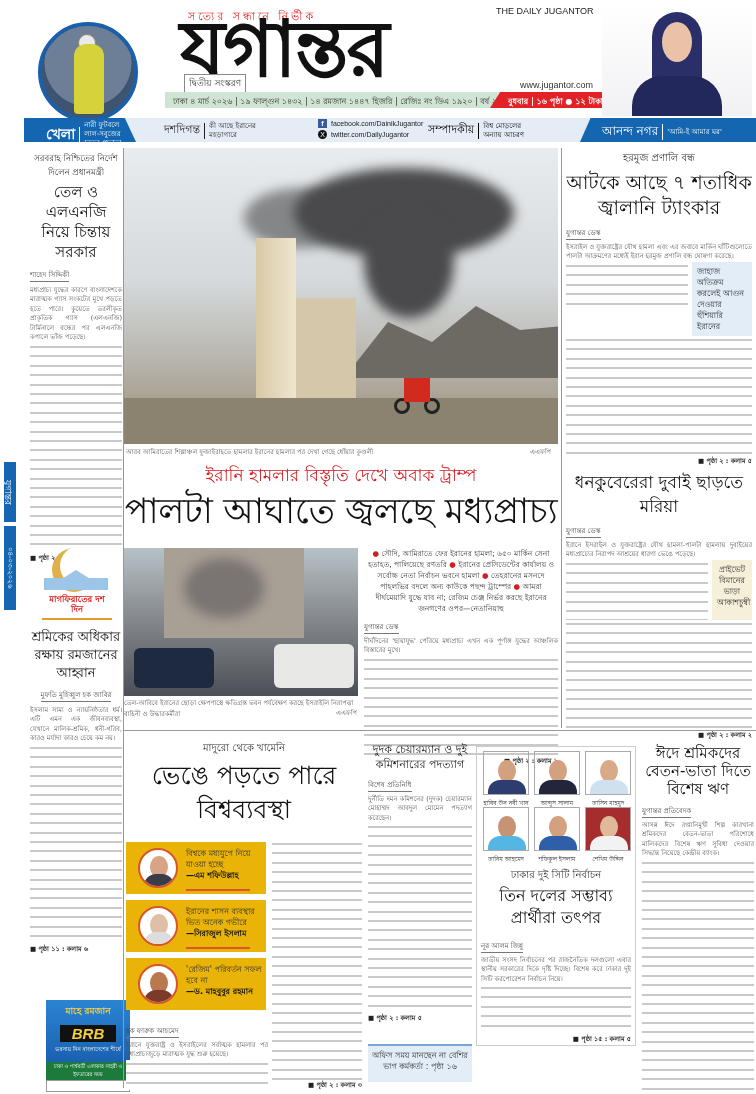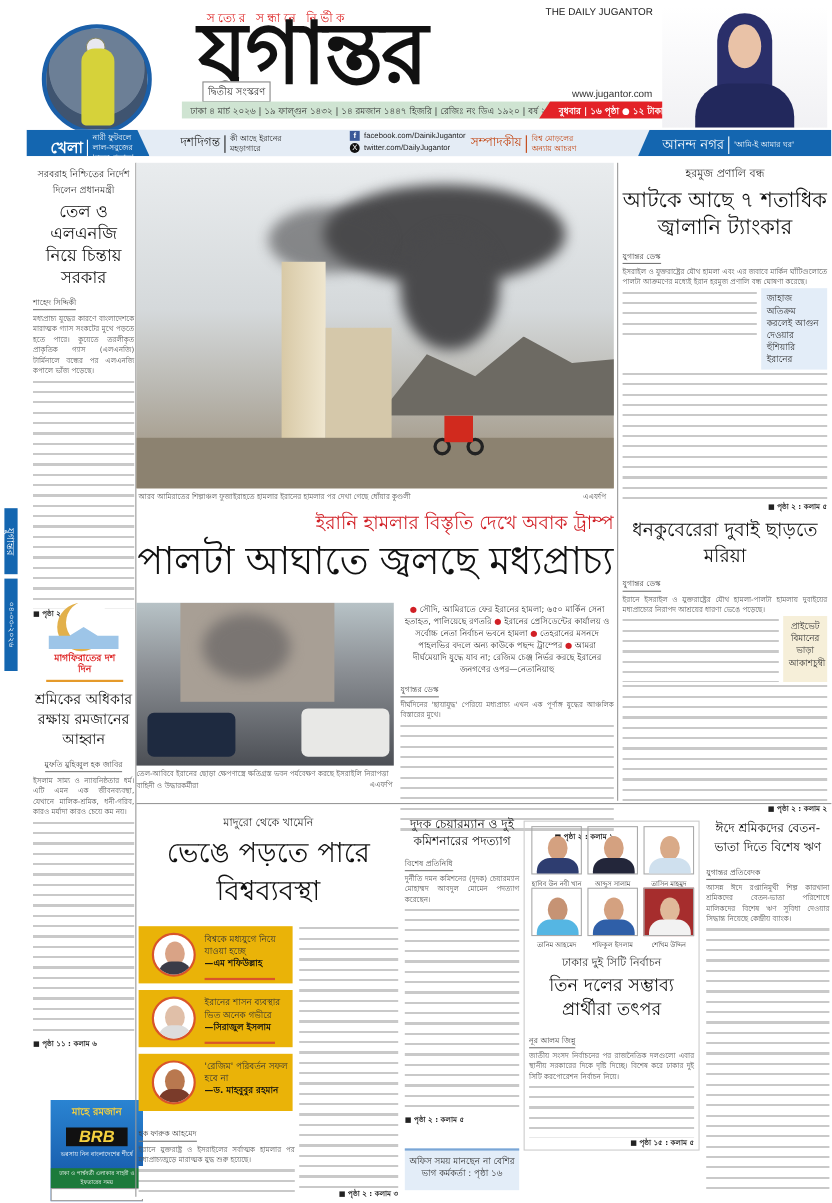--- a/index.html
+++ b/index.html
@@ -101,21 +101,21 @@
 <div class="abs" style="left:318px; top:119px;">
   <div class="strip-item">
     <span class="fb-icon">f</span>
     <span class="strip-small" style="font-family:'Liberation Sans',sans-serif">facebook.com/DainikJugantor</span>
   </div>
   <div class="strip-item" style="margin-top:2px">
     <span class="tw-icon">X</span>
     <span class="strip-small" style="font-family:'Liberation Sans',sans-serif">twitter.com/DailyJugantor</span>
   </div>
 </div>
-<div class="abs strip-item" style="left:428px; top:121px; color:#c2410c;">
+<div class="abs strip-item" style="left:428px; top:121px; color:#000000;">
   <span class="strip-big" style="font-size:11px; font-weight:normal">সম্পাদকীয়</span>
   <span class="vbar"></span>
   <span class="strip-small" style="width:56px">বিশ্ব মোড়লের অন্যায় আচরণ</span>
 </div>
 <div class="abs strip-right">
   <div class="strip-item" style="padding:4px 6px 0 22px;">
     <span class="strip-big" style="font-size:12px; font-weight:normal">আনন্দ নগর</span>
     <span class="vbar"></span>
     <span class="strip-small">'আমি-ই আমার ঘর'</span>
   </div>
@@ -170,21 +170,21 @@
   <div class="road"></div>
   <div class="bike">
     <div style="position:absolute; left:0; top:30px; width:16px; height:16px; border-radius:50%; border:3px solid #222;"></div>
     <div style="position:absolute; left:30px; top:30px; width:16px; height:16px; border-radius:50%; border:3px solid #222;"></div>
     <div style="position:absolute; left:10px; top:10px; width:26px; height:24px; background:#d12a1e;"></div>
   </div>
 </div>
 <div class="abs caption" style="left:126px; top:447px; width:360px;">আরব আমিরাতের শিল্পাঞ্চল ফুজাইরাহতে হামলার ইরানের হামলার পর দেখা গেছে ধোঁয়ার কুণ্ডলী</div>
 <div class="abs caption" style="left:530px; top:447px;">এএফপি</div>
 
-<div class="abs head" style="left:124px; top:462px; width:434px; color:#d11f25; font-size:17px;text-align:right;">ইরানি হামলার বিস্তৃতি দেখে অবাক ট্রাম্প</div>
+<div class="abs head" style="left:124px; top:462px; width:434px; color:#d11f25; font-size:17px;">ইরানি হামলার বিস্তৃতি দেখে অবাক ট্রাম্প</div>
 <div class="abs head" style="left:118px; top:486px; width:446px; font-size:35px; line-height:50px; letter-spacing:-0.5px;">পালটা আঘাতে জ্বলছে মধ্যপ্রাচ্য</div>
 
 <div class="abs second-photo">
   <div style="position:absolute; left:40px; top:0; width:140px; height:90px; background:#a89f95;"></div>
   <div class="smoke" style="left:60px; top:10px; width:80px; height:60px; background:#7a7572;"></div>
   <div style="position:absolute; left:10px; top:100px; width:80px; height:40px; background:#1e2a40; border-radius:6px;"></div>
   <div style="position:absolute; left:150px; top:96px; width:80px; height:44px; background:#e8e8e6; border-radius:6px;"></div>
 </div>
 <div class="abs caption" style="left:124px; top:698px; width:236px;">তেল-আবিবে ইরানের ছোড়া ক্ষেপণাস্ত্রে ক্ষতিগ্রস্ত ভবন পর্যবেক্ষণ করছে ইসরাইলি নিরাপত্তা বাহিনী ও উদ্ধারকর্মীরা</div>
 <div class="abs caption" style="left:336px; top:708px;">এএফপি</div>
@@ -310,18 +310,18 @@
   <div class="head" style="position:absolute; left:0; top:138px; width:158px; font-size:16px; line-height:22px;">তিন দলের সম্ভাব্য প্রার্থীরা তৎপর</div>
   <div style="position:absolute; left:4px; top:186px; width:150px;">
     <div class="byline">নূর আলম জিন্নু</div>
     <div class="body-text" style="margin-top:3px">জাতীয় সংসদ নির্বাচনের পর রাজনৈতিক দলগুলো এবার স্থানীয় সরকারের দিকে দৃষ্টি দিচ্ছে। বিশেষ করে ঢাকার দুই সিটি করপোরেশন নির্বাচন নিয়ে।</div>
     <div class="lines" style="height:50px"></div>
     <div class="jump" style="text-align:right">■ পৃষ্ঠা ১৫ : কলাম ৫</div>
   </div>
 </div>
 
 <div class="abs" style="left:642px; top:744px; width:112px;">
-  <div class="head" style="font-size:11px; line-height:18px;">ঈদে শ্রমিকদের বেতন-ভাতা দিতে বিশেষ ঋণ</div>
+  <div class="head" style="font-size:15px; line-height:18px;">ঈদে শ্রমিকদের বেতন-ভাতা দিতে বিশেষ ঋণ</div>
   <div class="byline" style="margin-top:3px">যুগান্তর প্রতিবেদক</div>
   <div class="body-text" style="margin-top:3px">আসন্ন ঈদে রপ্তানিমুখী শিল্প কারখানা শ্রমিকদের বেতন-ভাতা পরিশোধে মালিকদের বিশেষ ঋণ সুবিধা দেওয়ার সিদ্ধান্ত নিয়েছে কেন্দ্রীয় ব্যাংক।</div>
   <div class="lines" style="height:240px"></div>
   
 </div>
 
 </body></html>

